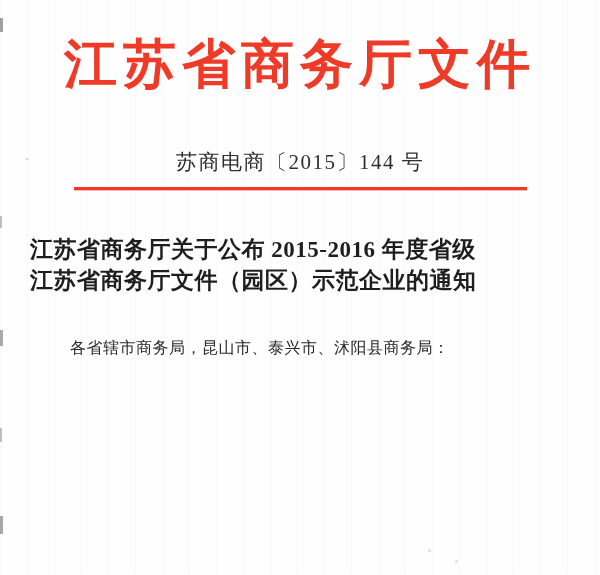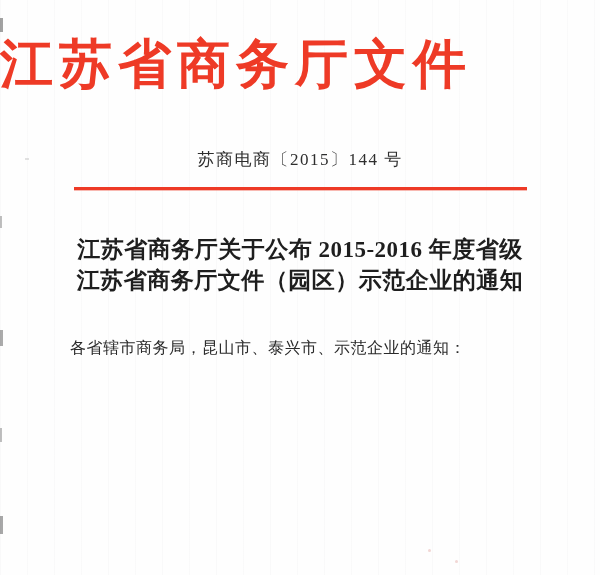--- a/index.html
+++ b/index.html
@@ -25,46 +25,47 @@
     position: absolute; inset: 0;
     background: repeating-linear-gradient(
       90deg,
       rgba(120,120,130,0.035) 0px, rgba(120,120,130,0.035) 1px,
       transparent 1px, transparent 27px);
     pointer-events: none;
   }
   .org-title {
     position: absolute;
     top: 24px; left: 0; width: 100%;
+    text-align: center;
     font-size: 53px;
     font-weight: bold;
     letter-spacing: 6px;
     color: var(--accent-red);
     line-height: 80px;
     white-space: nowrap;
   }
   .doc-number {
     position: absolute;
     top: 148px; left: 0; width: 100%;
     text-align: center;
-    font-size: 17px;
+    font-size: 21px;
     letter-spacing: 1.5px;
     color: #2e2e2e;
   }
   .red-line {
     position: absolute;
     top: 187px; left: 74px;
     width: 453px; height: 3px;
     background: var(--accent-red);
     box-shadow: 0 1px 0 rgba(238,58,38,0.35);
   }
   .subject {
     position: absolute;
     top: 234px; left: 30px; right: 30px;
-    text-align: center;
+    text-align: left;
     font-size: 23px;
     font-weight: bold;
     line-height: 31px;
     letter-spacing: 0.5px;
     color: var(--ink);
   }
   .body-block {
     position: absolute;
     top: 333px; left: 70px;
     width: 464px;
@@ -104,21 +105,21 @@
   <div class="doc-number">苏商电商〔2015〕144 号</div>
 
   <div class="red-line"></div>
 
   <div class="subject">
     <div>江苏省商务厅关于公布 2015-2016 年度省级</div>
     <div>江苏省商务厅文件（园区）示范企业的通知</div>
   </div>
 
   <div class="body-block">
-    <div class="salutation">各省辖市商务局，昆山市、泰兴市、示范企业的通知：</div>
+    <div class="salutation">各省辖市商务局，昆山市、泰兴市、沭阳县商务局：</div>
   </div>
 
   <div class="speck s1"></div>
   <div class="speck s2"></div>
   <div class="speck s3"></div>
   <div class="speck s4"></div>
   <div class="speck s5"></div>
   <div class="speck dot1"></div>
   <div class="speck dot2"></div>
   <div class="speck dot3"></div>

